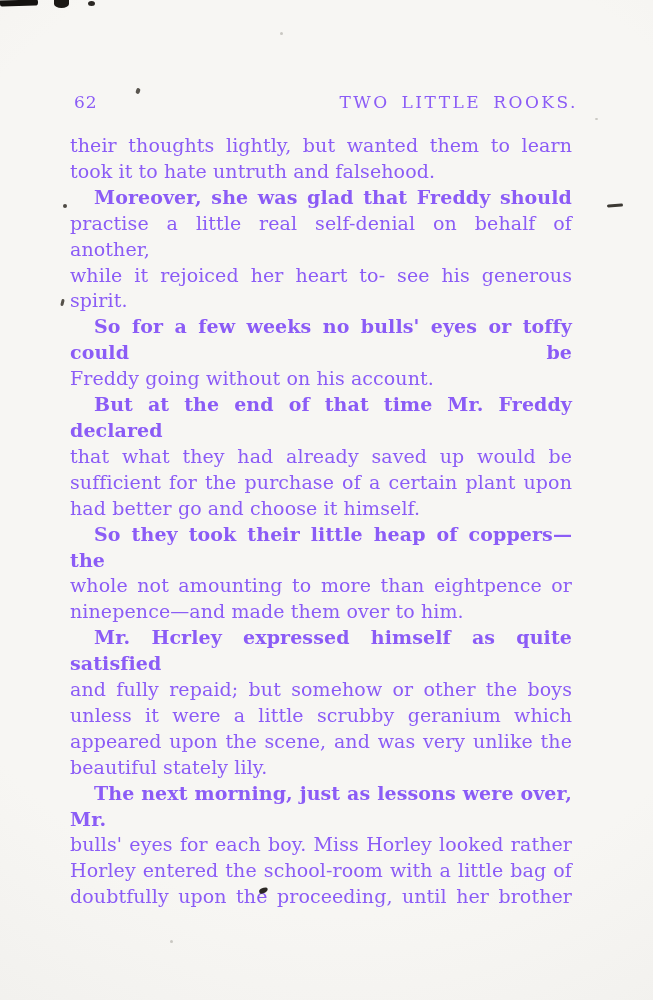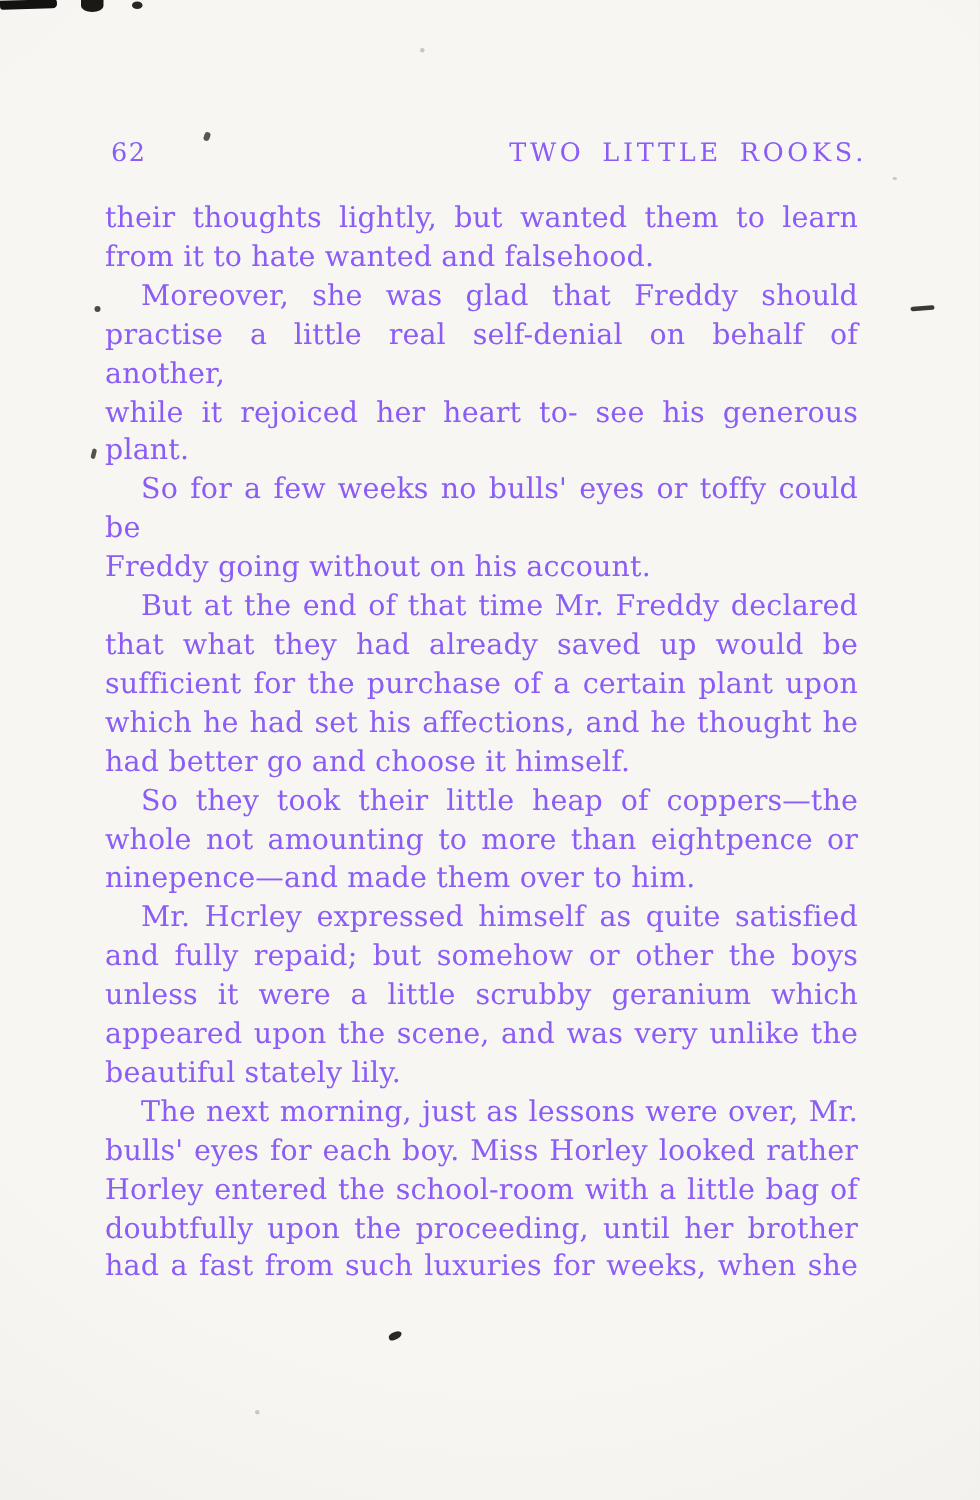--- a/index.html
+++ b/index.html
@@ -45,21 +45,21 @@
   .paragraph { margin: 0; }
   .line {
     font-size: 19px;
     line-height: 25.9px;
     letter-spacing: 0.1px;
     text-align: justify;
     text-align-last: justify;
     white-space: normal;
     color: #8b5cf6;
   }
-  .line.indent { text-indent: 24px; }
+  .line.indent { text-indent: 24px; font-weight: bold; }
   .line.no-justify { text-align-last: left; }
 
   
   .mark { position: absolute; background: #181511; }
   .mark-top-strip {
     left: 0; top: 0; width: 38px; height: 6px;
     border-radius: 0 2px 3px 2px;
     transform: rotate(-1.5deg);
     background: #141210;
   }
@@ -113,57 +113,55 @@
 <div class="page">
 
   <div class="running-head">
     <span class="page-number">62</span>
     <span class="running-title">TWO LITTLE ROOKS.</span>
   </div>
 
   <div class="page-body">
       <div class="paragraph">
         <div class="line">their thoughts lightly, but wanted them to learn</div>
-        <div class="line no-justify">from it to hate wanted and falsehood.</div>
+        <div class="line no-justify">took it to hate untruth and falsehood.</div>
       </div>
       <div class="paragraph">
         <div class="line indent">Moreover, she was glad that Freddy should</div>
         <div class="line">practise a little real self-denial on behalf of another,</div>
         <div class="line">while it rejoiced her heart to- see his generous</div>
-        <div class="line no-justify">plant.</div>
+        <div class="line no-justify">spirit.</div>
       </div>
       <div class="paragraph">
         <div class="line indent">So for a few weeks no bulls' eyes or toffy could be</div>
         <div class="line no-justify">Freddy going without on his account.</div>
       </div>
       <div class="paragraph">
         <div class="line indent">But at the end of that time Mr. Freddy declared</div>
         <div class="line">that what they had already saved up would be</div>
         <div class="line">sufficient for the purchase of a certain plant upon</div>
-        <div class="line">which he had set his affections, and he thought he</div>
         <div class="line no-justify">had better go and choose it himself.</div>
       </div>
       <div class="paragraph">
         <div class="line indent">So they took their little heap of coppers—the</div>
         <div class="line">whole not amounting to more than eightpence or</div>
         <div class="line no-justify">ninepence—and made them over to him.</div>
       </div>
       <div class="paragraph">
         <div class="line indent">Mr. Hcrley expressed himself as quite satisfied</div>
         <div class="line">and fully repaid; but somehow or other the boys</div>
         <div class="line">unless it were a little scrubby geranium which</div>
         <div class="line">appeared upon the scene, and was very unlike the</div>
         <div class="line no-justify">beautiful stately lily.</div>
       </div>
       <div class="paragraph">
         <div class="line indent">The next morning, just as lessons were over, Mr.</div>
         <div class="line">bulls' eyes for each boy.  Miss Horley looked rather</div>
         <div class="line">Horley entered the school-room with a little bag of</div>
         <div class="line">doubtfully upon the proceeding, until her brother</div>
-        <div class="line">had a fast from such luxuries for weeks, when she</div>
       </div>
     </div>
 
   <div class="mark mark-top-strip"></div>
   <div class="mark mark-top-blob"></div>
   <div class="mark mark-top-dot"></div>
   <div class="mark mark-header-tick"></div>
   <div class="mark mark-left-period"></div>
   <div class="mark mark-right-dash"></div>
   <div class="mark mark-left-quote"></div>

